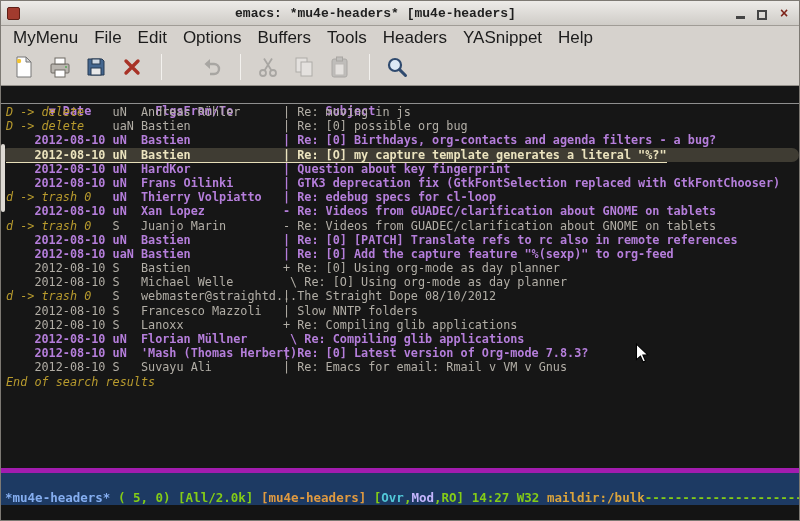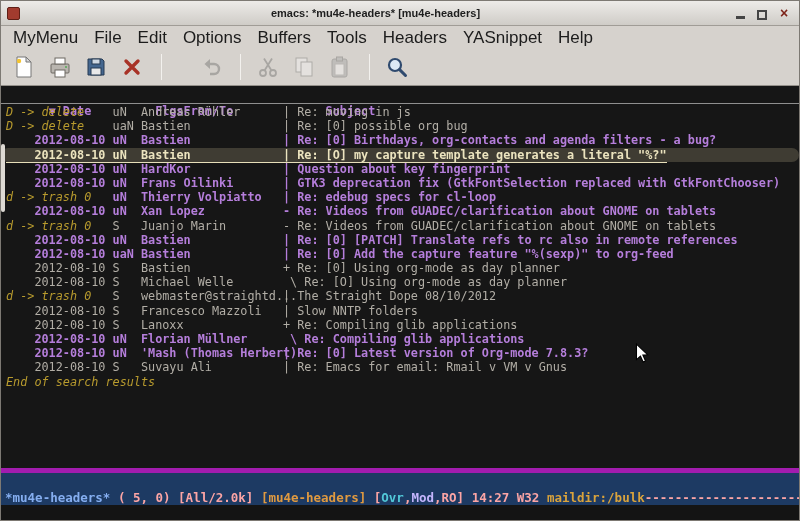--- a/index.html
+++ b/index.html
@@ -11,21 +11,21 @@
     font-family:"Liberation Sans", sans-serif;
   }
   
   .titlebar {
     height:25px; min-height:25px;
     background:linear-gradient(#edebe8,#cfccc7);
     border-bottom:1px solid #a09c96;
     display:flex; align-items:center; gap:4px; padding:0 6px;
   }
   .window-icon { width:13px; height:13px; background:#a23b2e; border:1px solid #5f1f16; border-radius:2px; }
-  .title { flex:1; text-align:center; font-size:11px; font-weight:bold; color:#1e1e1e; }
+  .title { flex:1; text-align:center; font-size:13px; font-weight:bold; color:#1e1e1e;font-family:Liberation Mono, monospace; }
   .win-btn { width:18px; height:16px; display:flex; align-items:flex-end; justify-content:center; cursor:default; }
   .btn-min i { display:block; width:9px; height:3px; background:#454545; margin-bottom:2px; }
   .btn-max i { display:block; width:10px; height:10px; border:2px solid #454545; margin-bottom:1px; }
   .btn-close { align-items:center; color:#7e241a; font-weight:bold; font-size:14px; line-height:14px; }
   
   .menubar { height:23px; min-height:23px; display:flex; align-items:center; padding:0 4px; font-size:17px; color:#1c1c1c; }
   .menu-item { padding:2px 8px; }
   
   .toolbar { height:37px; min-height:37px; display:flex; align-items:center; padding:0 8px; border-bottom:1px solid #94908a; }
   .tb-btn { width:30px; height:30px; display:flex; align-items:center; justify-content:center; margin-right:6px; border-radius:3px; }
@@ -55,21 +55,21 @@
   .end-line { color:#b89b2e; font-style:italic; white-space:pre; }
   .scroll-thumb { position:absolute; left:0; top:58px; width:4px; height:68px; background:#dedad4; border-radius:2px; }
   
   .modeline {
     height:37px; min-height:19px; background:#1d3a63; border-top:5px solid #a21caf;
     font-family:"DejaVu Sans Mono", monospace; font-size:12.5px; font-weight:bold;
     display:flex; align-items:flex-end; padding:0 4px; white-space:pre; overflow:hidden; color:#e6e6e6;
   }
   .modeline span { white-space:pre; }
   .ml-buffer { color:#85aef0; }
-  .ml-plain  { color:#fca5a5; }
+  .ml-plain  { color:#84cc16; }
   .ml-mode   { color:#e09a40; }
   .ml-ovr    { color:#52c8d8; }
   .ml-mod    { color:#c4b5fd; }
   .ml-folder { color:#d9a33c; }
   .echo { height:15px; min-height:15px; background:#141414; font-family:"DejaVu Sans Mono",monospace; font-size:11.8px; color:#b2aea6; }
   .mouse-cursor { position:absolute; left:633px; top:342px; z-index:20; pointer-events:none; }
 </style>
 </head>
 <body>
 

